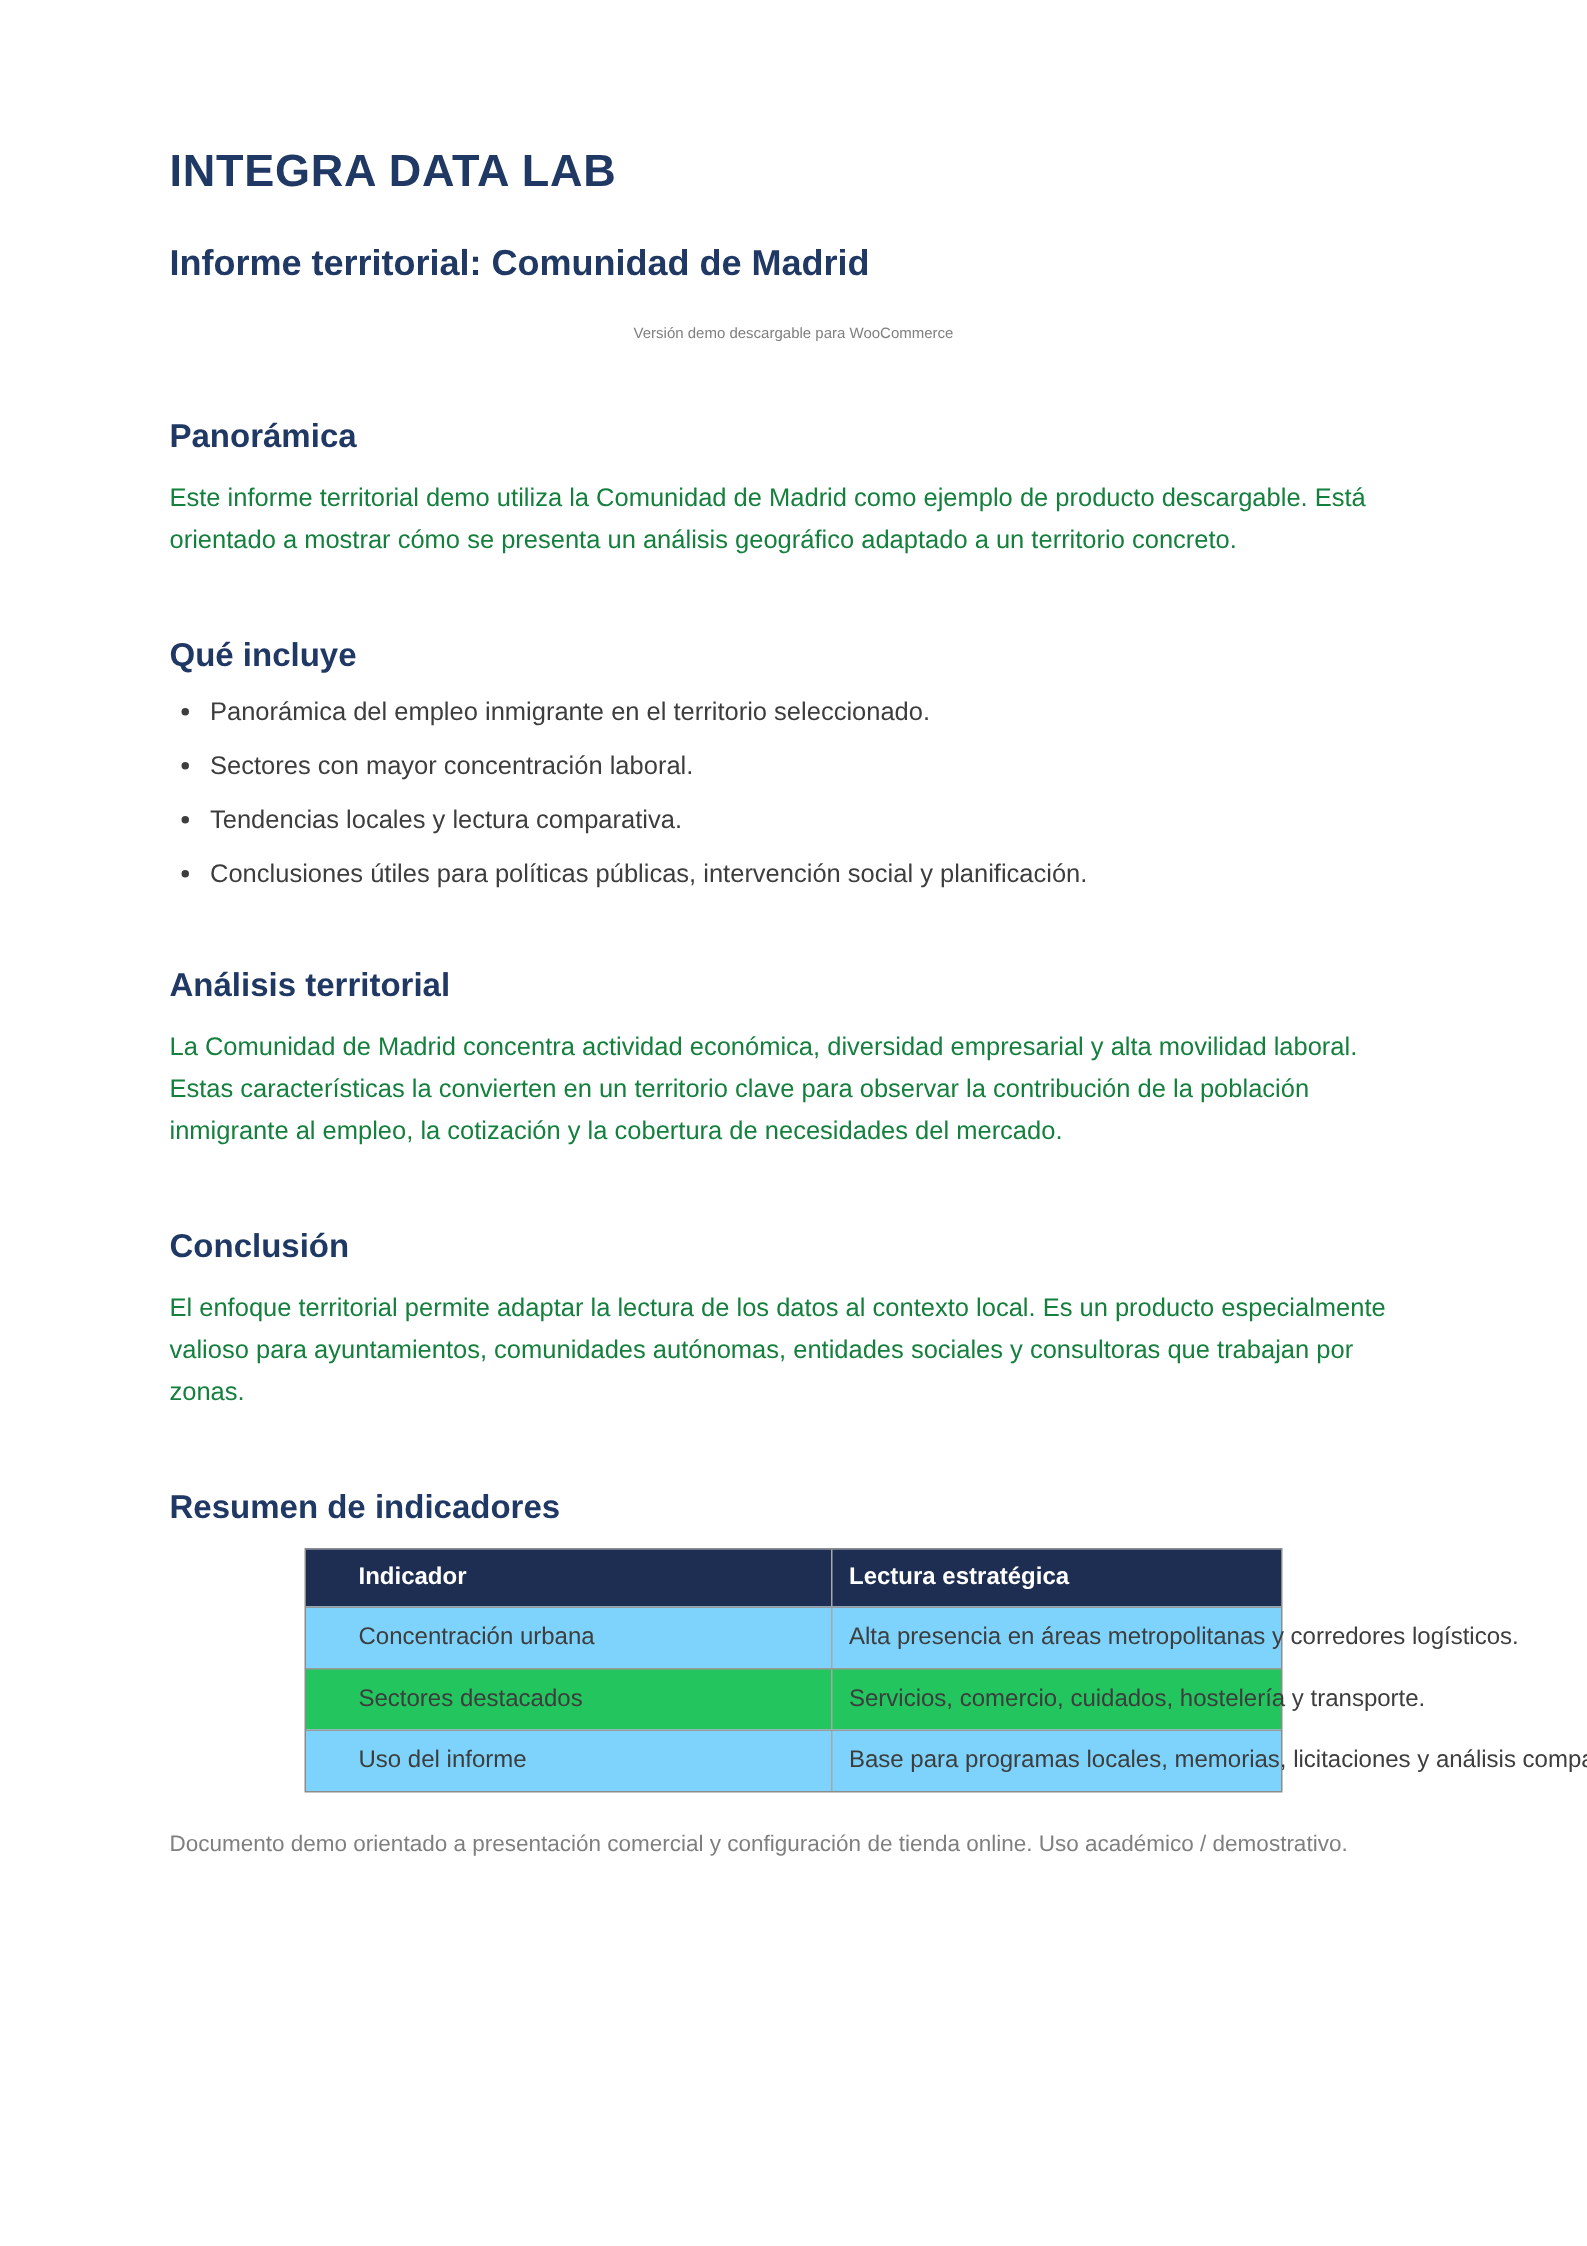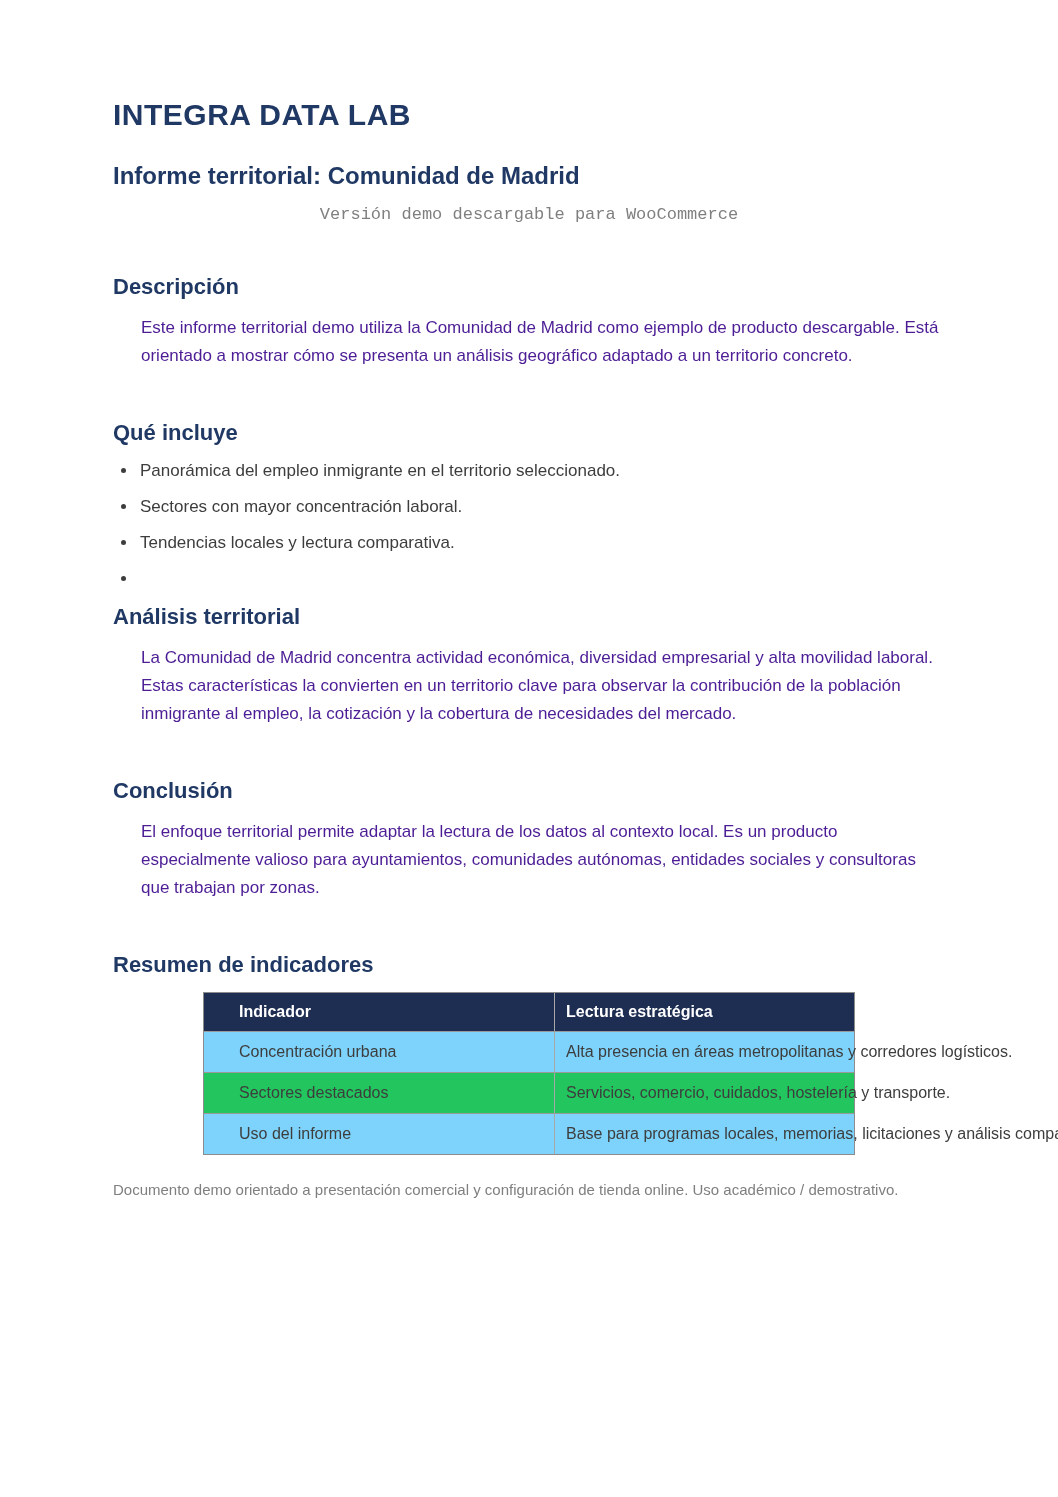--- a/index.html
+++ b/index.html
@@ -26,37 +26,35 @@
     letter-spacing: 0.5px;
     color: #1f3864;
   }
   .report-heading {
     margin-top: 30px;
     font-size: 24px;
     font-weight: bold;
     color: #1f3864;
   }
   .subtitle-note {
-    margin-top: 15px;
+    margin-top: 27px;
     text-align: center;
-    font-size: 17px;
+    font-size: 10px;
     color: #7f7f7f;
-    font-family: Liberation Mono, monospace;
   }
   .section-heading {
     margin: 50px 0 14px 0;
     font-size: 22px;
     font-weight: bold;
     color: #1f3864;
   }
   .body-par {
     font-size: 17px;
     line-height: 28px;
-    color: #4c1d95;
-    margin-left: 28px;
+    color: #15803d;
   }
   ul.bullet-list {
     list-style: none;
   }
   ul.bullet-list li {
     position: relative;
     padding-left: 27px;
     font-size: 17px;
     line-height: 22px;
     margin-bottom: 14px;
@@ -113,41 +111,42 @@
 
 <div class="page">
 
   <h1 class="doc-title">INTEGRA DATA LAB</h1>
 
   <h2 class="report-heading">Informe territorial: Comunidad de Madrid</h2>
 
   <div class="subtitle-note">Versión demo descargable para WooCommerce</div>
 
   <div>
-    <h3 class="section-heading">Descripción</h3>
+    <h3 class="section-heading">Panorámica</h3>
     <p class="body-par">Este informe territorial demo utiliza la Comunidad de Madrid como ejemplo de producto descargable. Está orientado a mostrar cómo se presenta un análisis geográfico adaptado a un territorio concreto.</p>
   </div>
 
   <div>
     <h3 class="section-heading">Qué incluye</h3>
     <ul class="bullet-list">
       <li>
         <span class="bullet-dot"></span>
         <span>Panorámica del empleo inmigrante en el territorio seleccionado.</span>
       </li>
       <li>
         <span class="bullet-dot"></span>
         <span>Sectores con mayor concentración laboral.</span>
       </li>
       <li>
         <span class="bullet-dot"></span>
         <span>Tendencias locales y lectura comparativa.</span>
       </li>
       <li>
         <span class="bullet-dot"></span>
+        <span>Conclusiones útiles para políticas públicas, intervención social y planificación.</span>
       </li>
     </ul>
   </div>
 
   <div>
     <h3 class="section-heading">Análisis territorial</h3>
     <p class="body-par">La Comunidad de Madrid concentra actividad económica, diversidad empresarial y alta movilidad laboral. Estas características la convierten en un territorio clave para observar la contribución de la población inmigrante al empleo, la cotización y la cobertura de necesidades del mercado.</p>
   </div>
 
   <div>

